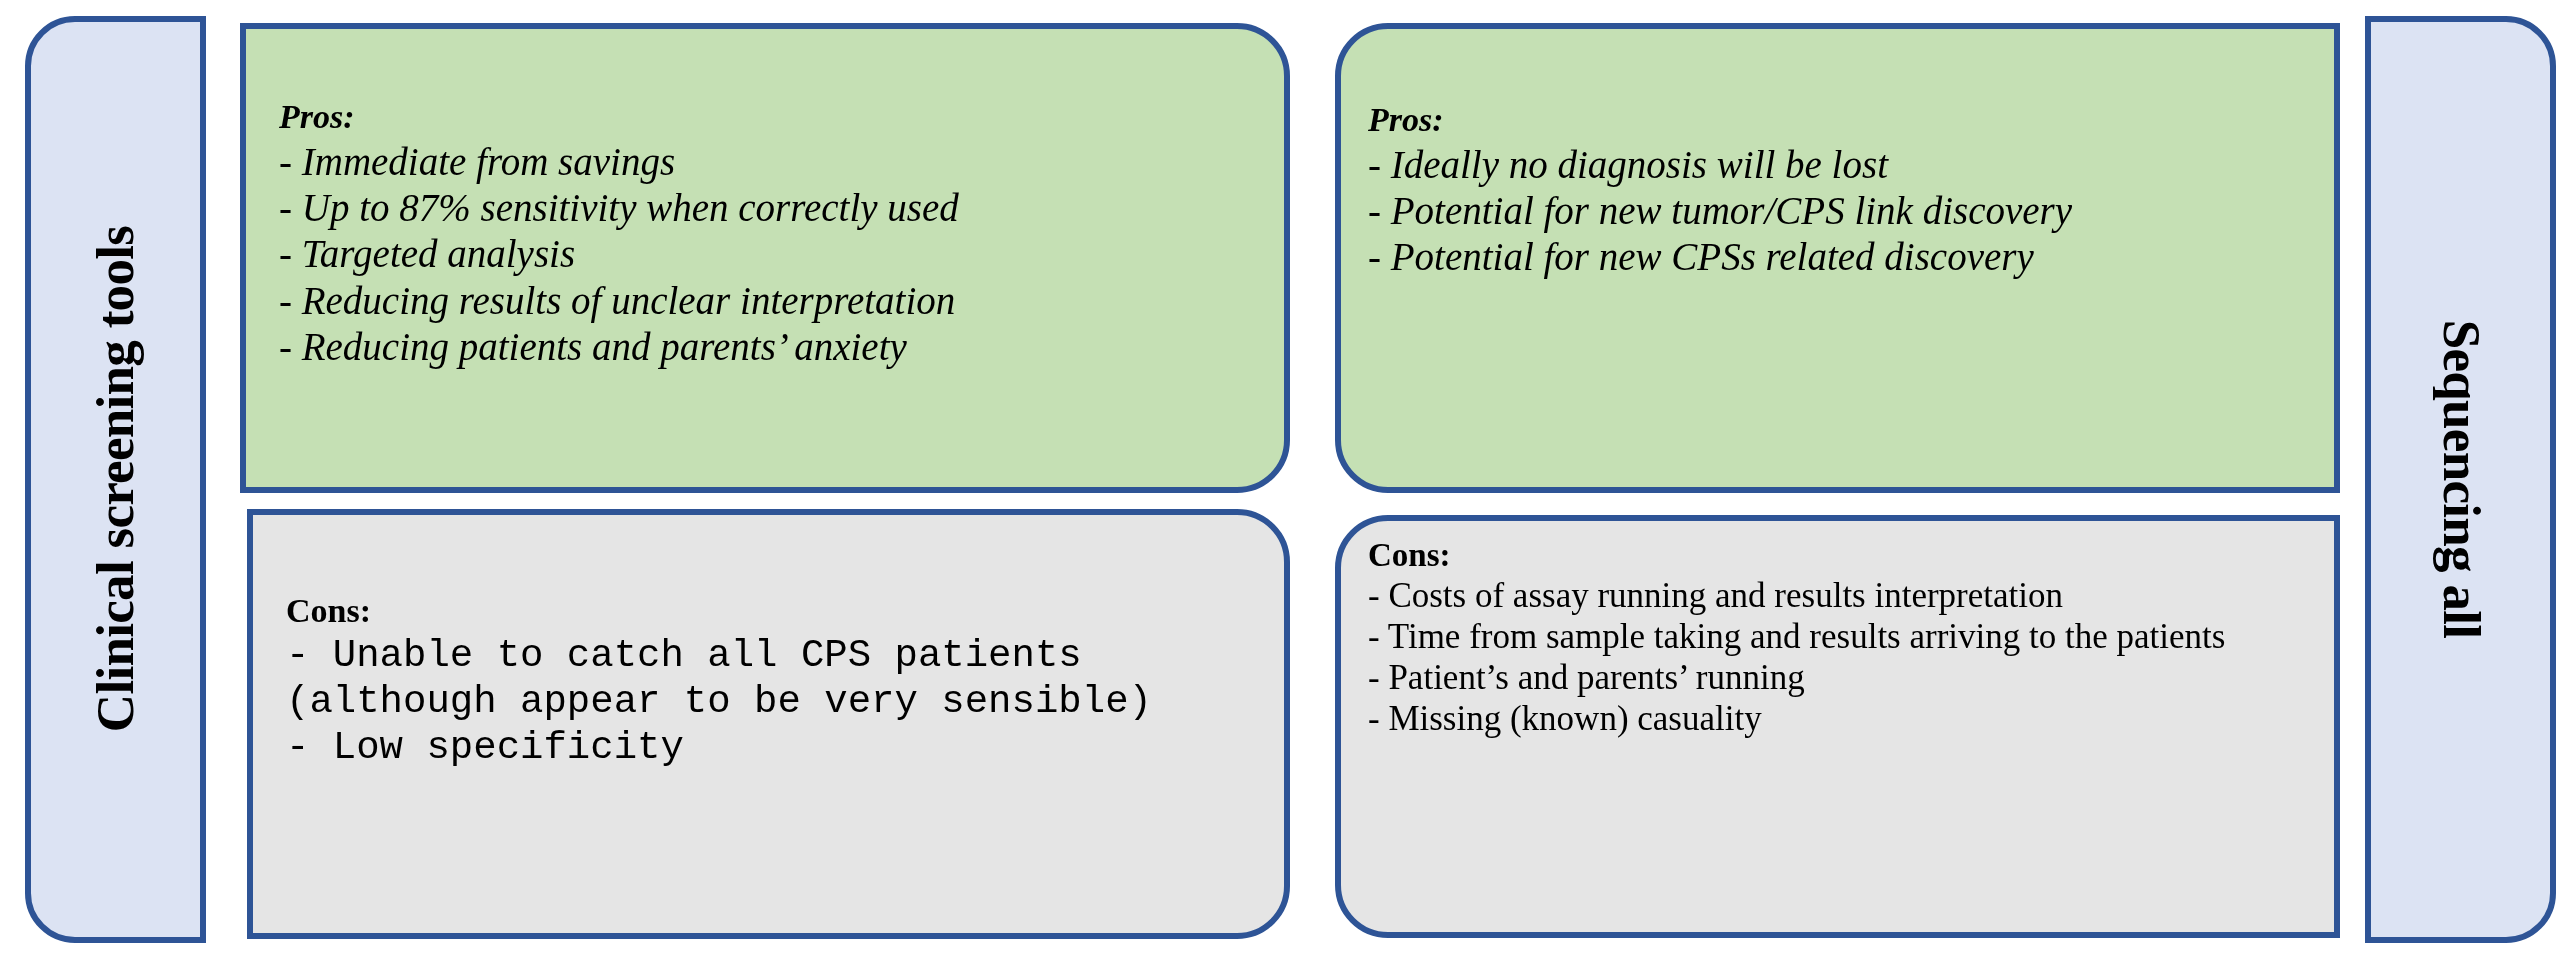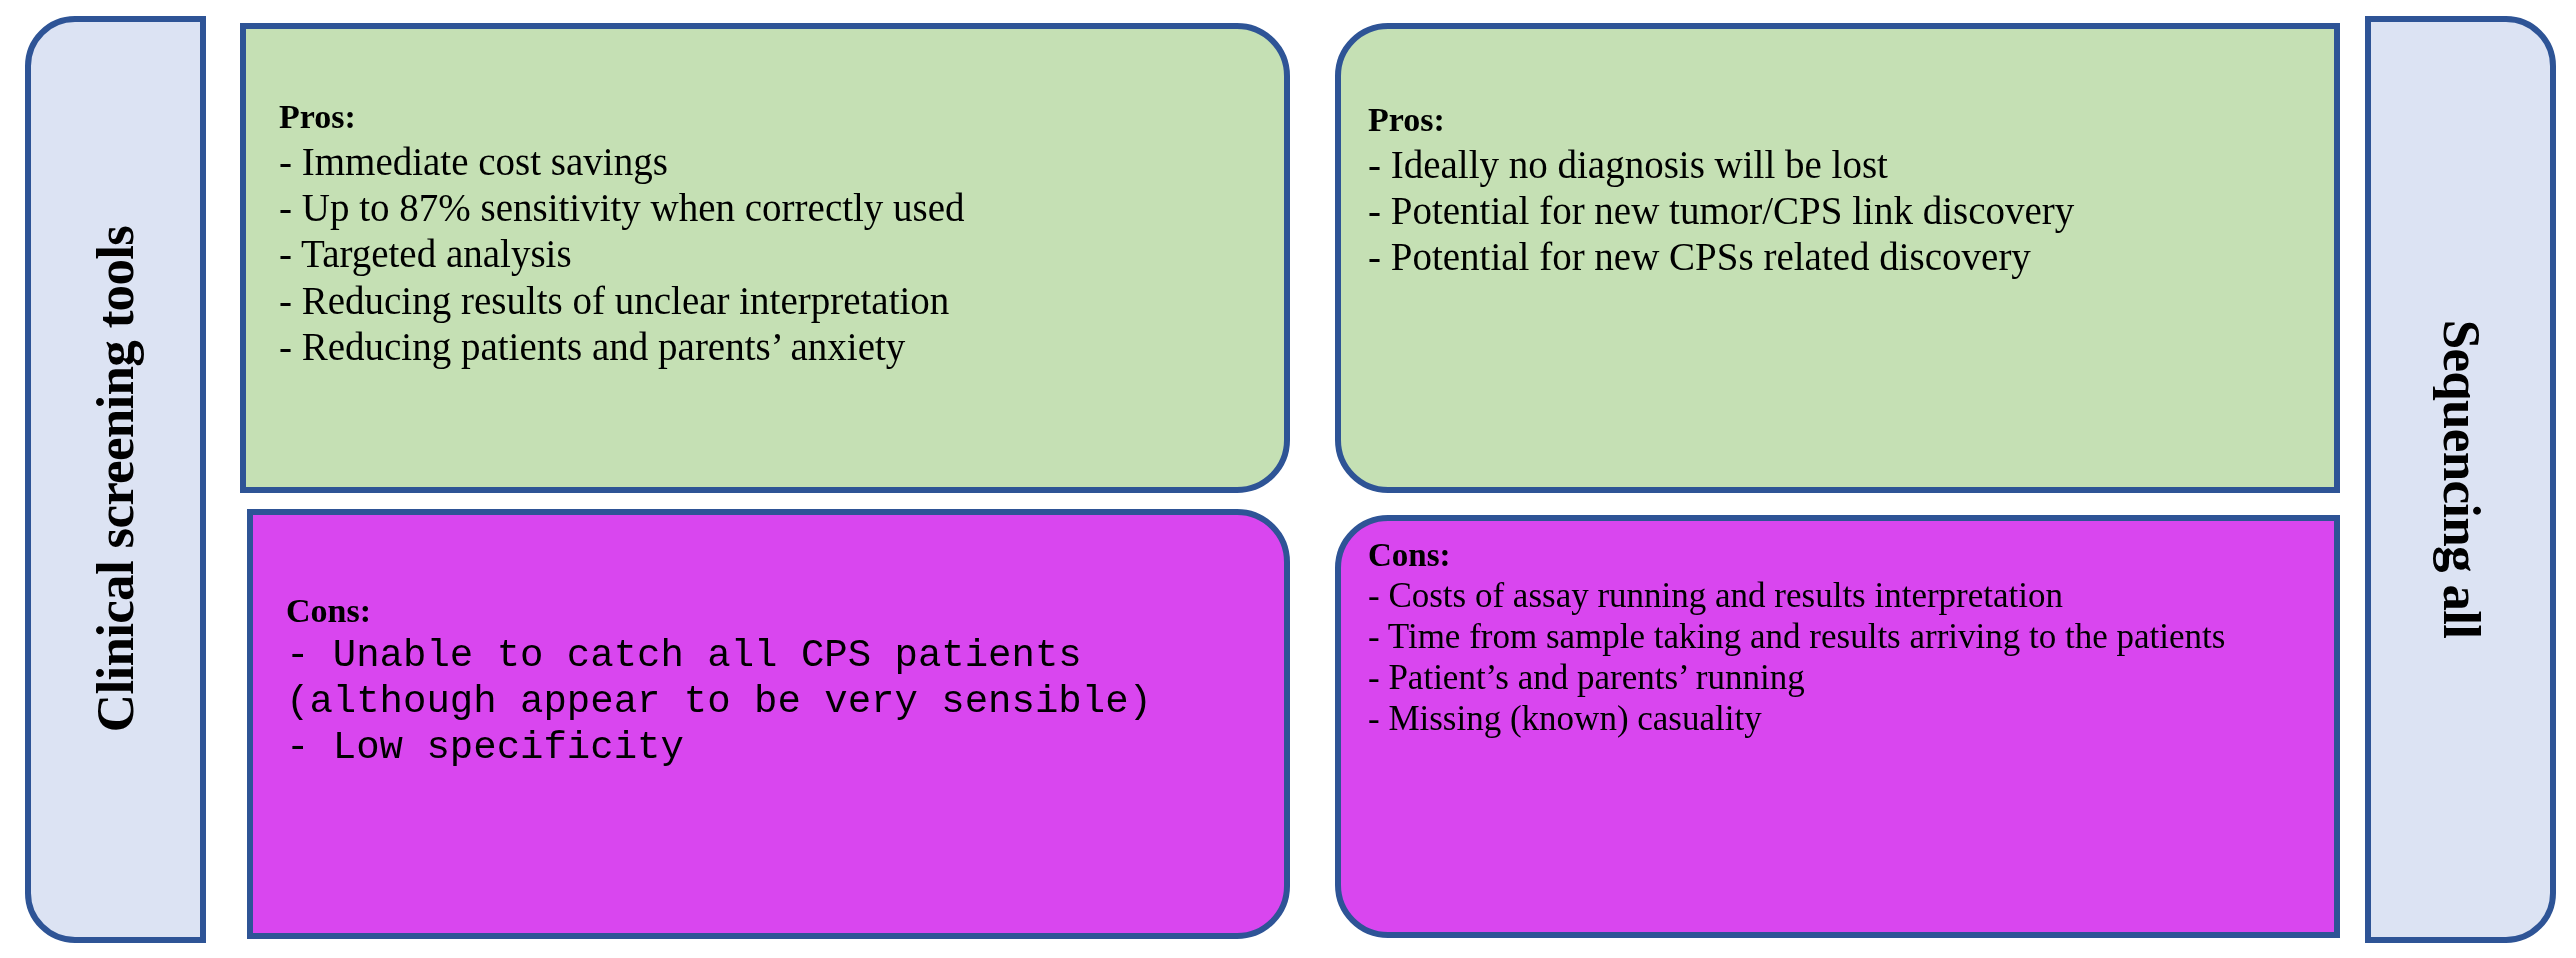--- a/index.html
+++ b/index.html
@@ -66,22 +66,22 @@
     transform: translate(-50%, -50%) rotate(-90deg);
   }
   #right-label-text {
     transform: translate(-50%, -50%) rotate(90deg);
   }
 
   
   .content-box {
     padding: 0;
   }
-  .green { background: #C5E0B4; }
-  .orange { background: #d946ef; }
+  .green { background: #C5E0B4; font-style: italic; }
+  .orange { background: #e5e5e5; }
 
   #pros-left {
     left: 240px;
     top: 23px;
     width: 1050px;
     height: 470px;
     border-top-right-radius: 53px;
     border-bottom-right-radius: 53px;
   }
   #pros-right {
@@ -166,21 +166,21 @@
 <div id="canvas">
 
   <div class="box side-box" id="left-label-box">
     <span class="side-label-text" id="left-label-text">Clinical screening tools</span>
   </div>
 
   <div class="box content-box green" id="pros-left">
     <div class="box-inner">
       <div class="lines">
         <div class="heading">Pros:</div>
-        <div class="line">- Immediate cost savings</div>
+        <div class="line">- Immediate from savings</div>
         <div class="line">- Up to 87% sensitivity when correctly used</div>
         <div class="line">- Targeted analysis</div>
         <div class="line">- Reducing results of unclear interpretation</div>
         <div class="line">- Reducing patients and parents’ anxiety</div>
       </div>
     </div>
   </div>
 
   <div class="box content-box green" id="pros-right">
     <div class="box-inner">

